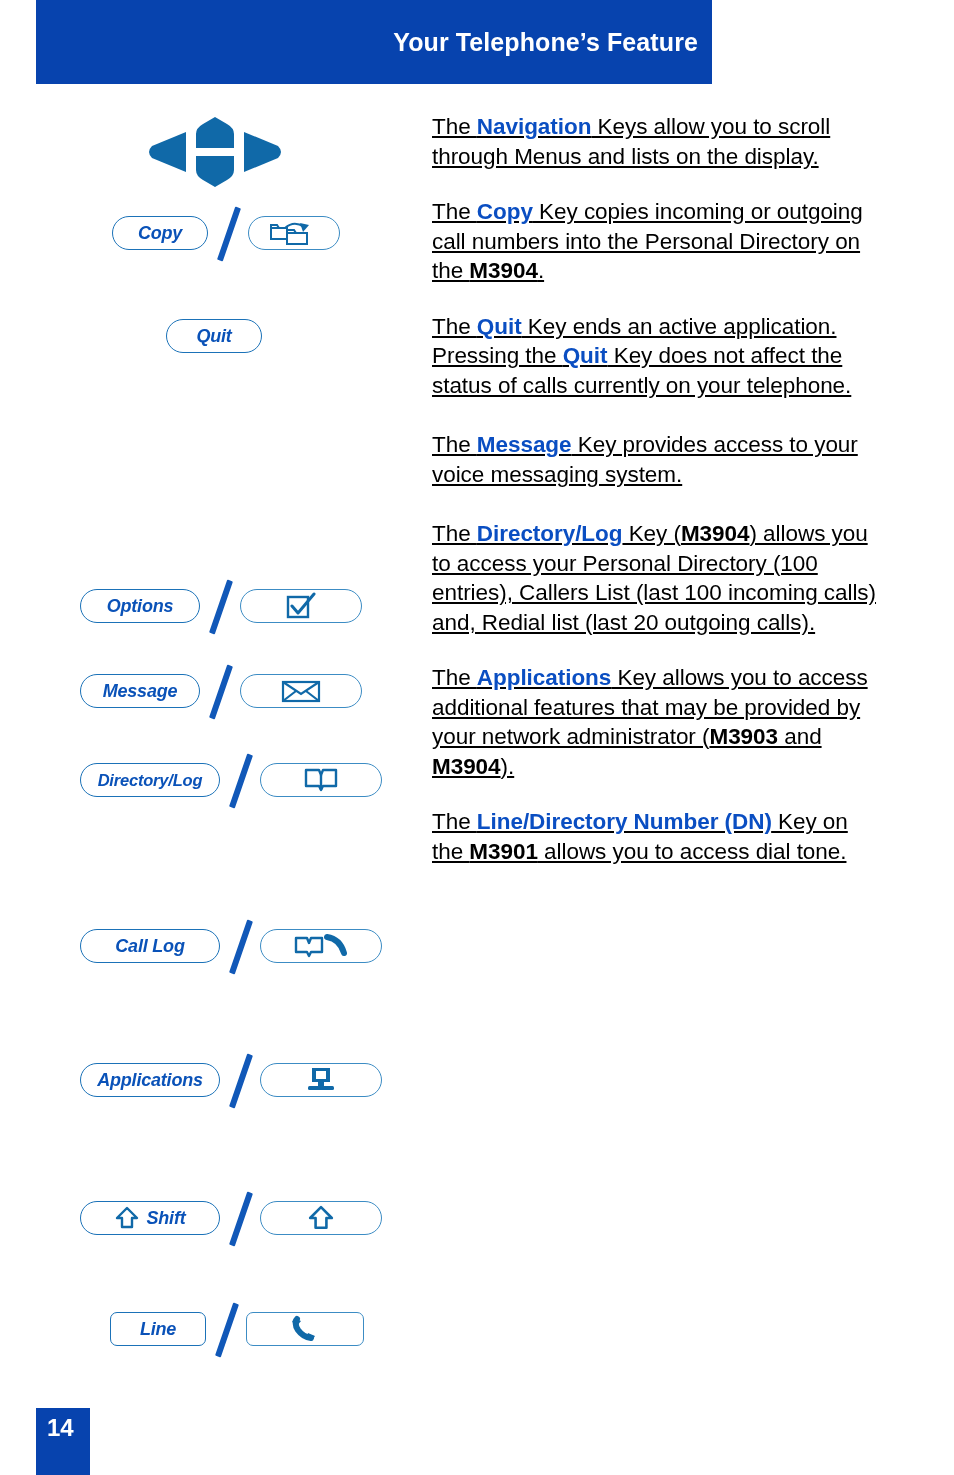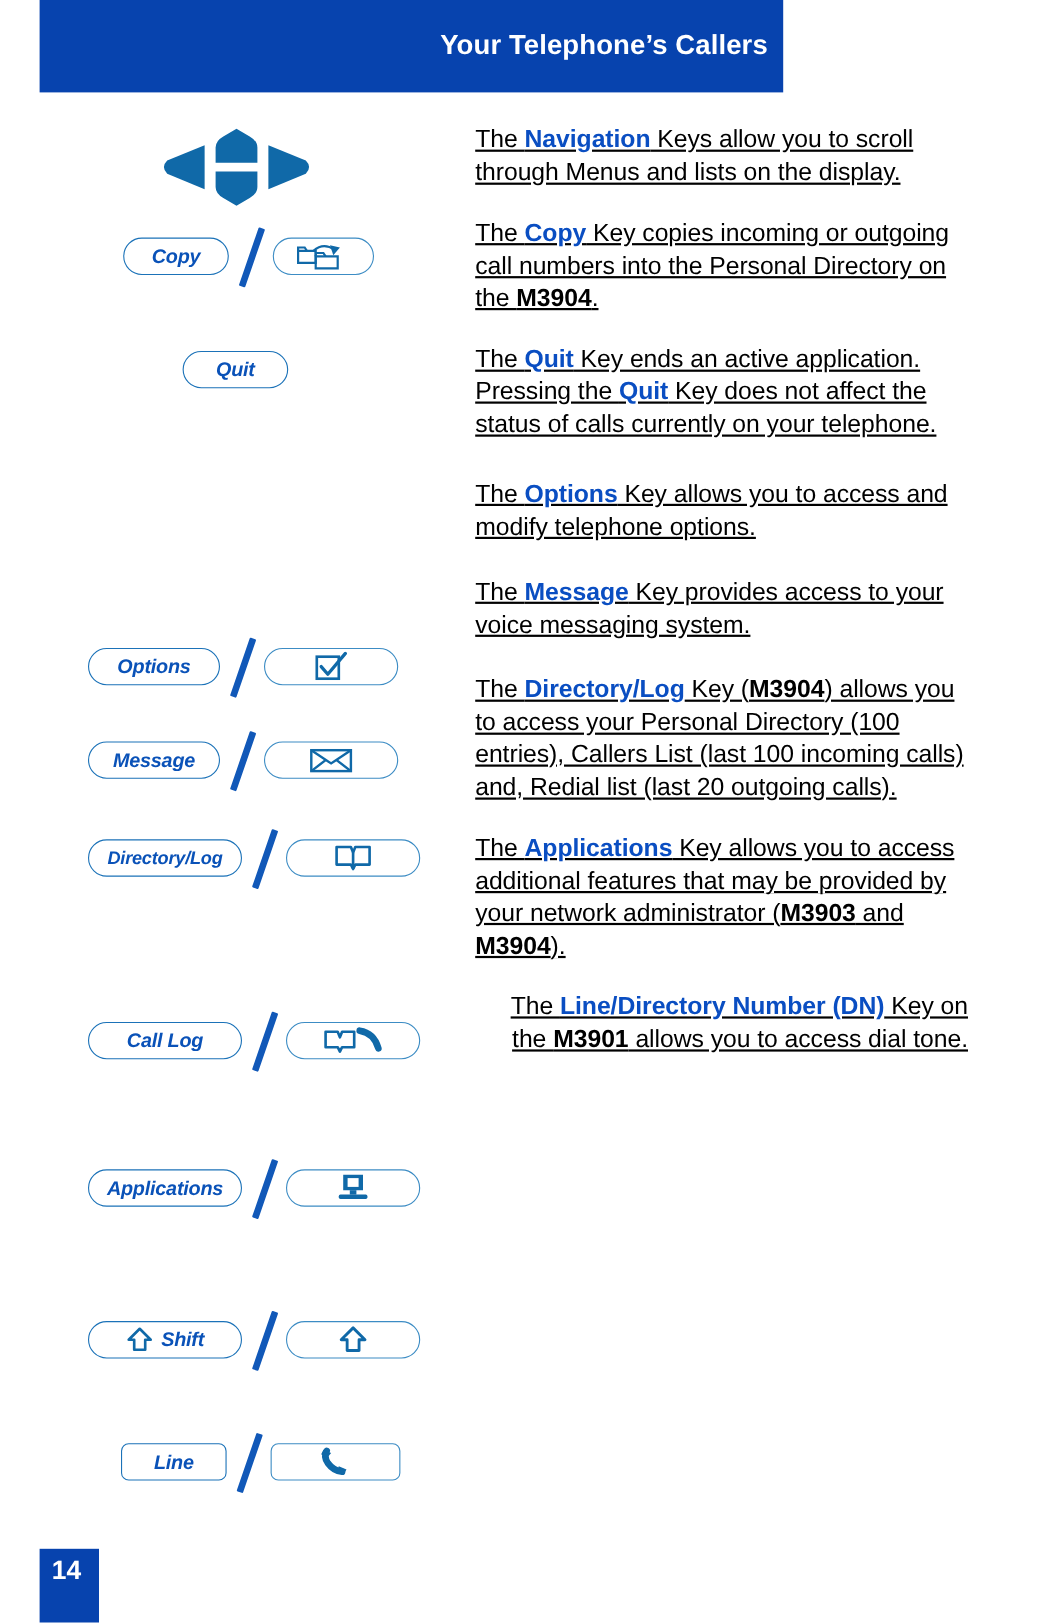--- a/index.html
+++ b/index.html
@@ -162,21 +162,21 @@
     height: 76px;
   }
 
   
   .quit-row { left: 166px; }
 </style>
 </head>
 <body>
 
 <div class="header-banner">
-  <div class="header-title">Your Telephone’s Callers</div>
+  <div class="header-title">Your Telephone’s Feature</div>
 </div>
 
 <div class="content">
 
   <div class="col-left">
 
     <div class="nav-cluster">
       <svg class="icon-svg" width="150" height="76" viewBox="0 0 150 76">
 
         <path d="M46 18 L46 58 L12 44 Q6 38 12 32 Z" fill="#1069a8"></path>
@@ -299,31 +299,30 @@
 
   <div class="col-right">
 
     <p class="para"><span>The </span><span class="kw">Navigation</span><span> Keys allow you to scroll through Menus and lists on the display.</span></p>
 
     <p class="para"><span>The </span><span class="kw">Copy</span><span> Key copies incoming or outgoing call numbers into the Personal Directory on the </span><span class="bk">M3904</span><span>.</span></p>
 
     <p class="para tight"><span>The </span><span class="kw">Quit</span><span> Key ends an active application. Pressing the </span><span class="kw">Quit</span><span> Key does not affect the status of calls currently on your telephone.</span></p>
 
 
-    <p class="para" style="margin-top:34px;"><span>The </span><span class="kw">Options</span><span> Key allows you to access and modify telephone options.</span></p>
 
     <p class="para" style="margin-top:30px;"><span>The </span><span class="kw">Message</span><span> Key provides access to your voice messaging system.</span></p>
 
     <p class="para" style="margin-top:30px;"><span>The </span><span class="kw">Directory/Log</span><span> Key (</span><span class="bk">M3904</span><span>) allows you to access your Personal Directory (100 entries), Callers List (last 100 incoming calls) and, Redial list (last 20 outgoing calls).</span></p>
 
 
     <p class="para" style="margin-top:26px;"><span>The </span><span class="kw">Applications</span><span> Key allows you to access additional features that may be provided by your network administrator (</span><span class="bk">M3903</span><span> and </span><span class="bk">M3904</span><span>).</span></p>
 
 
-    <p class="para" style="margin-top:26px;text-align:right;"><span>The </span><span class="kw">Line/Directory Number (DN)</span><span> Key on the </span><span class="bk">M3901</span><span> allows you to access dial tone.</span></p>
+    <p class="para" style="margin-top:26px;"><span>The </span><span class="kw">Line/Directory Number (DN)</span><span> Key on the </span><span class="bk">M3901</span><span> allows you to access dial tone.</span></p>
 
   </div>
 
 </div>
 
 <div class="folio">
   <div class="folio-number">14</div>
 </div>
 
 </body></html>

